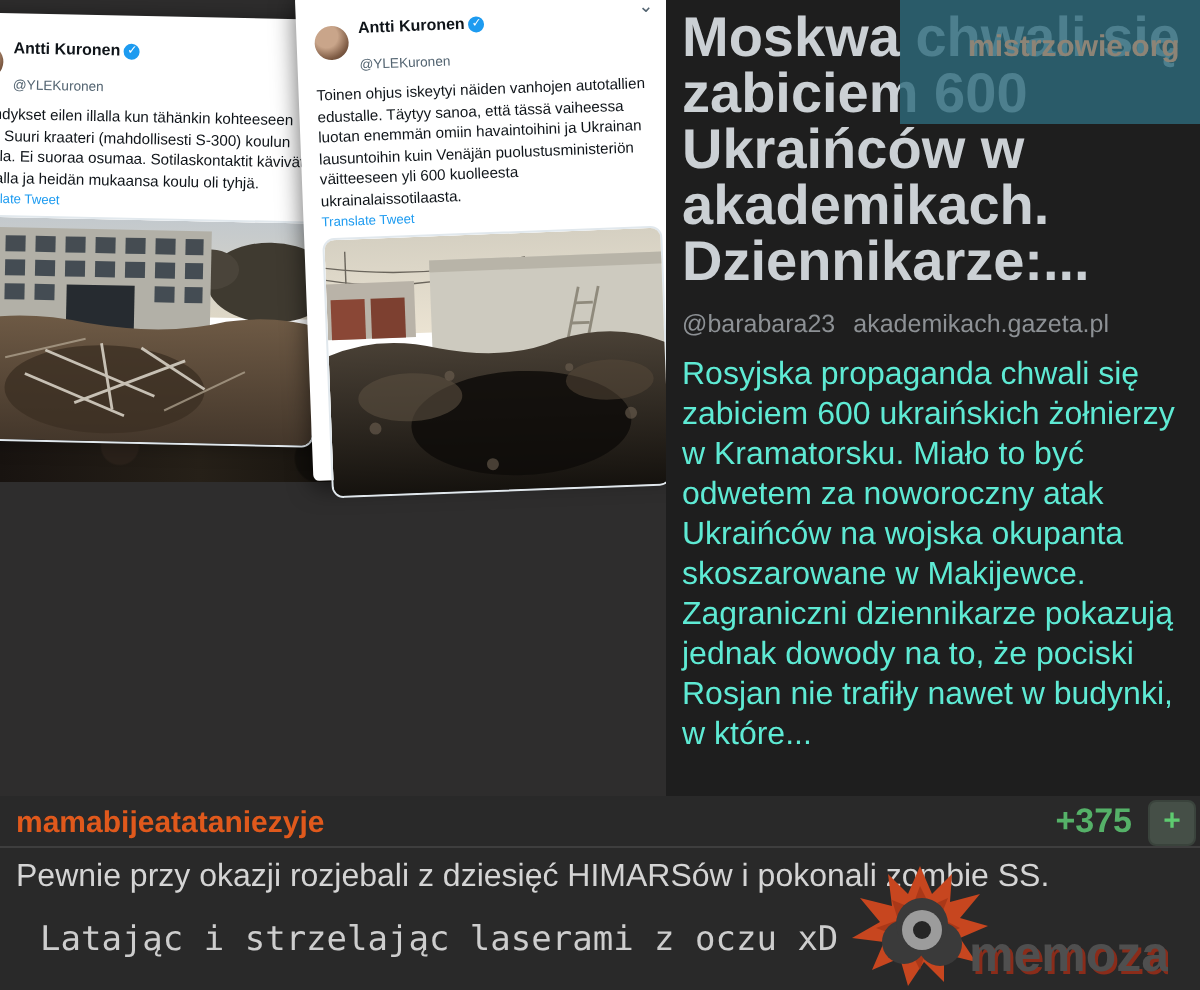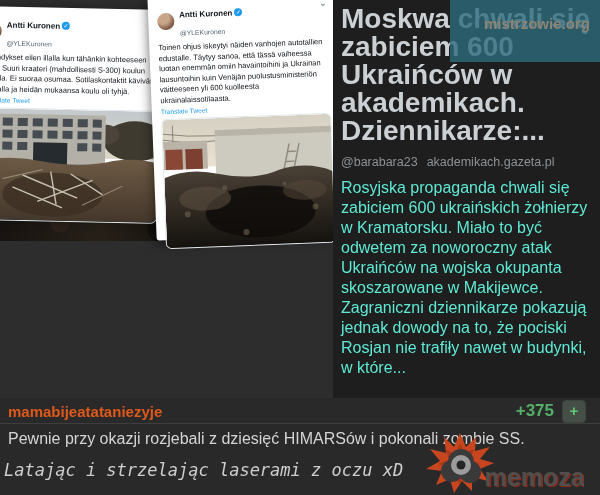--- a/index.html
+++ b/index.html
@@ -39,29 +39,29 @@
   .meta{margin-top:10px;font-size:12.5px;color:#8d9195;}
   .meta .src{margin-left:9px;}
   .body-text{margin-top:9px;font-size:16px;line-height:20px;color:#5eead4;}
 
   .teal-overlay{position:absolute;left:450px;top:0;width:150px;height:62px;
       background:rgba(45,106,124,.80);z-index:4;}
   .wm-top{position:absolute;left:11px;top:15px;font-size:15px;font-weight:bold;color:#8d8476;padding-left:23px;}
 
   
   .comments{position:absolute;left:0;top:398px;width:600px;height:97px;background:#292929;z-index:3;}
-  .c-head{display:flex;align-items:center;padding:3px 14px 2px 8px;height:25px;box-sizing:border-box;}
+  .c-head{display:flex;align-items:center;padding:3px 2px 2px 8px;height:25px;box-sizing:border-box;}
   .username{color:#e0591c;font-weight:bold;font-size:15px;}
   .votes{margin-left:auto;color:#55b168;font-weight:bold;font-size:17px;}
   .vote-btn{margin-left:8px;width:22px;height:21px;background:#454f47;border:1px solid #3a433c;
       border-radius:4px;color:#5ecb70;font-weight:bold;font-size:15px;line-height:19px;
       text-align:center;cursor:pointer;}
   .divider{height:1px;background:#3e3e3e;}
   .c-text{padding:6px 8px 2px 8px;font-size:16px;color:#d4d4d4;}
-  .c-mono{padding:10px 8px 0 4px;font-family:"DejaVu Sans Mono",monospace;font-size:17px;color:#cdcdcd;font-style:italic;}
+  .c-mono{padding:10px 8px 0 20px;font-family:"DejaVu Sans Mono",monospace;font-size:17px;color:#cdcdcd;}
 
   
   .wm-big{position:absolute;left:212px;top:402px;z-index:5;pointer-events:none;white-space:nowrap;}
   .wm-big-main{font-size:44px;font-weight:bold;letter-spacing:-1px;color:rgba(165,165,165,.22);}
   .wm-big-suffix{font-size:25px;font-weight:bold;color:rgba(205,205,205,.42);
       background:rgba(58,58,58,.55);padding:0 3px;position:relative;top:-7px;margin-left:3px;}
   .memoza{position:absolute;right:16px;bottom:0;width:162px;height:64px;z-index:6;pointer-events:none;}
 </style>
 </head>
 <body>

